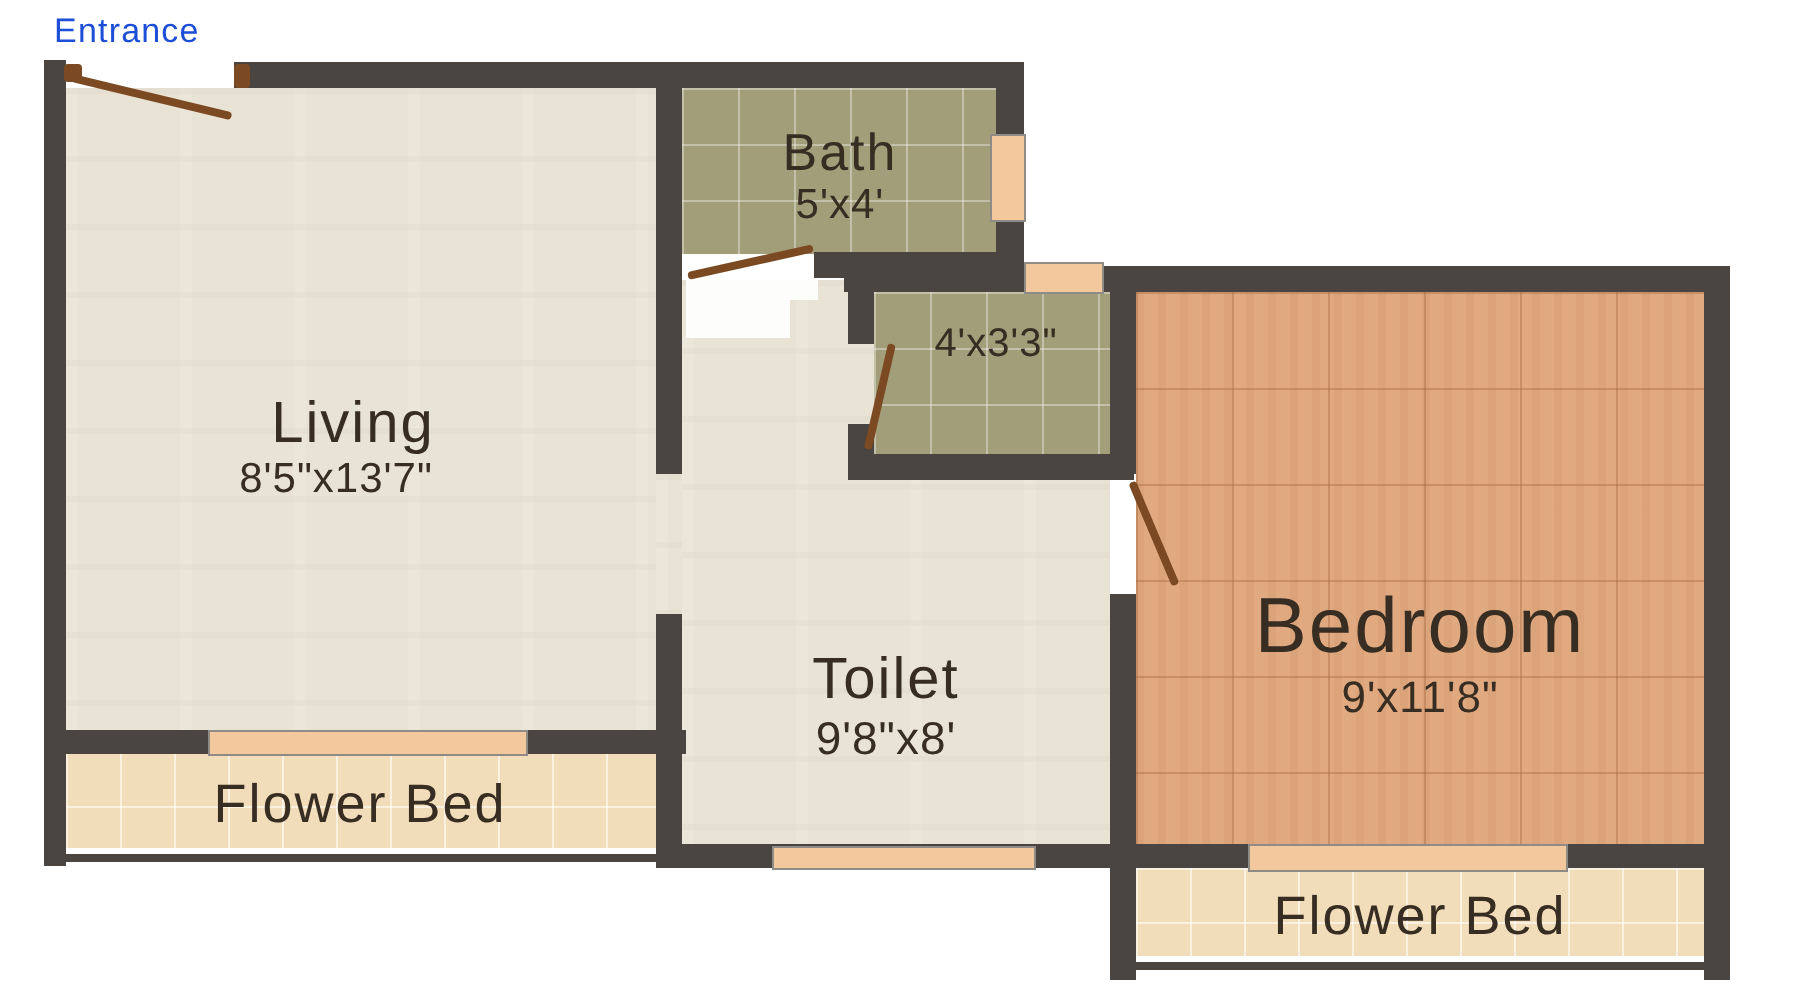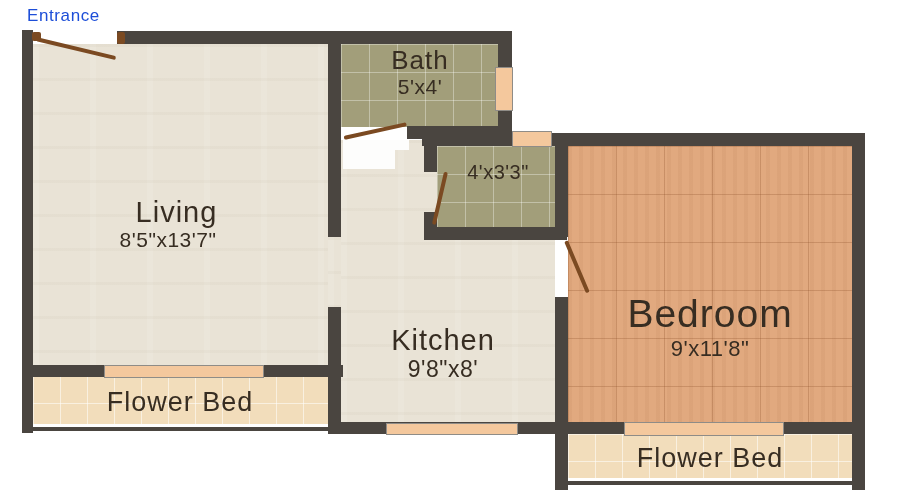--- a/index.html
+++ b/index.html
@@ -105,31 +105,31 @@
   <div class="abs door" style="left:36px;top:37px;width:82px;height:4px;transform:rotate(13.5deg);transform-origin:left center;"></div>
   <div class="abs door" style="left:344px;top:136px;width:64px;height:4px;transform:rotate(-12.5deg);transform-origin:left center;"></div>
   <div class="abs door" style="left:444px;top:172px;width:4px;height:54px;transform:rotate(13deg);transform-origin:top center;"></div>
   <div class="abs door" style="left:564px;top:241px;width:4px;height:56px;transform:rotate(-23deg);transform-origin:top center;"></div>
 
   <div class="abs room-label" style="left:68px;top:196px;width:200px;">
     <div class="room-name" style="font-size:29px;margin-left:17px;">Living</div>
     <div class="room-dims" style="font-size:21px;">8'5"x13'7"</div>
   </div>
 
-  <div class="abs room-label" style="left:345px;top:46px;width:150px;">
+  <div class="abs room-label" style="left:345px;top:62px;width:150px;">
     <div class="room-name" style="font-size:26px;">Bath</div>
     <div class="room-dims" style="font-size:21px;">5'x4'</div>
   </div>
 
   <div class="abs room-label" style="left:428px;top:161px;width:140px;">
     <div class="room-dims" style="font-size:20px;">4'x3'3"</div>
   </div>
 
   <div class="abs room-label" style="left:343px;top:324px;width:200px;">
-    <div class="room-name" style="font-size:29px;">Kitchen</div>
+    <div class="room-name" style="font-size:29px;">Toilet</div>
     <div class="room-dims" style="font-size:23px;">9'8"x8'</div>
   </div>
 
   <div class="abs room-label" style="left:585px;top:272px;width:250px;">
     <div class="room-name" style="font-size:39px;margin-top:20px;">Bedroom</div>
     <div class="room-dims" style="font-size:22px;">9'x11'8"</div>
   </div>
 
   <div class="abs room-label" style="left:35px;top:387px;width:290px;">
     <div class="room-name" style="font-size:27px;">Flower Bed</div>

